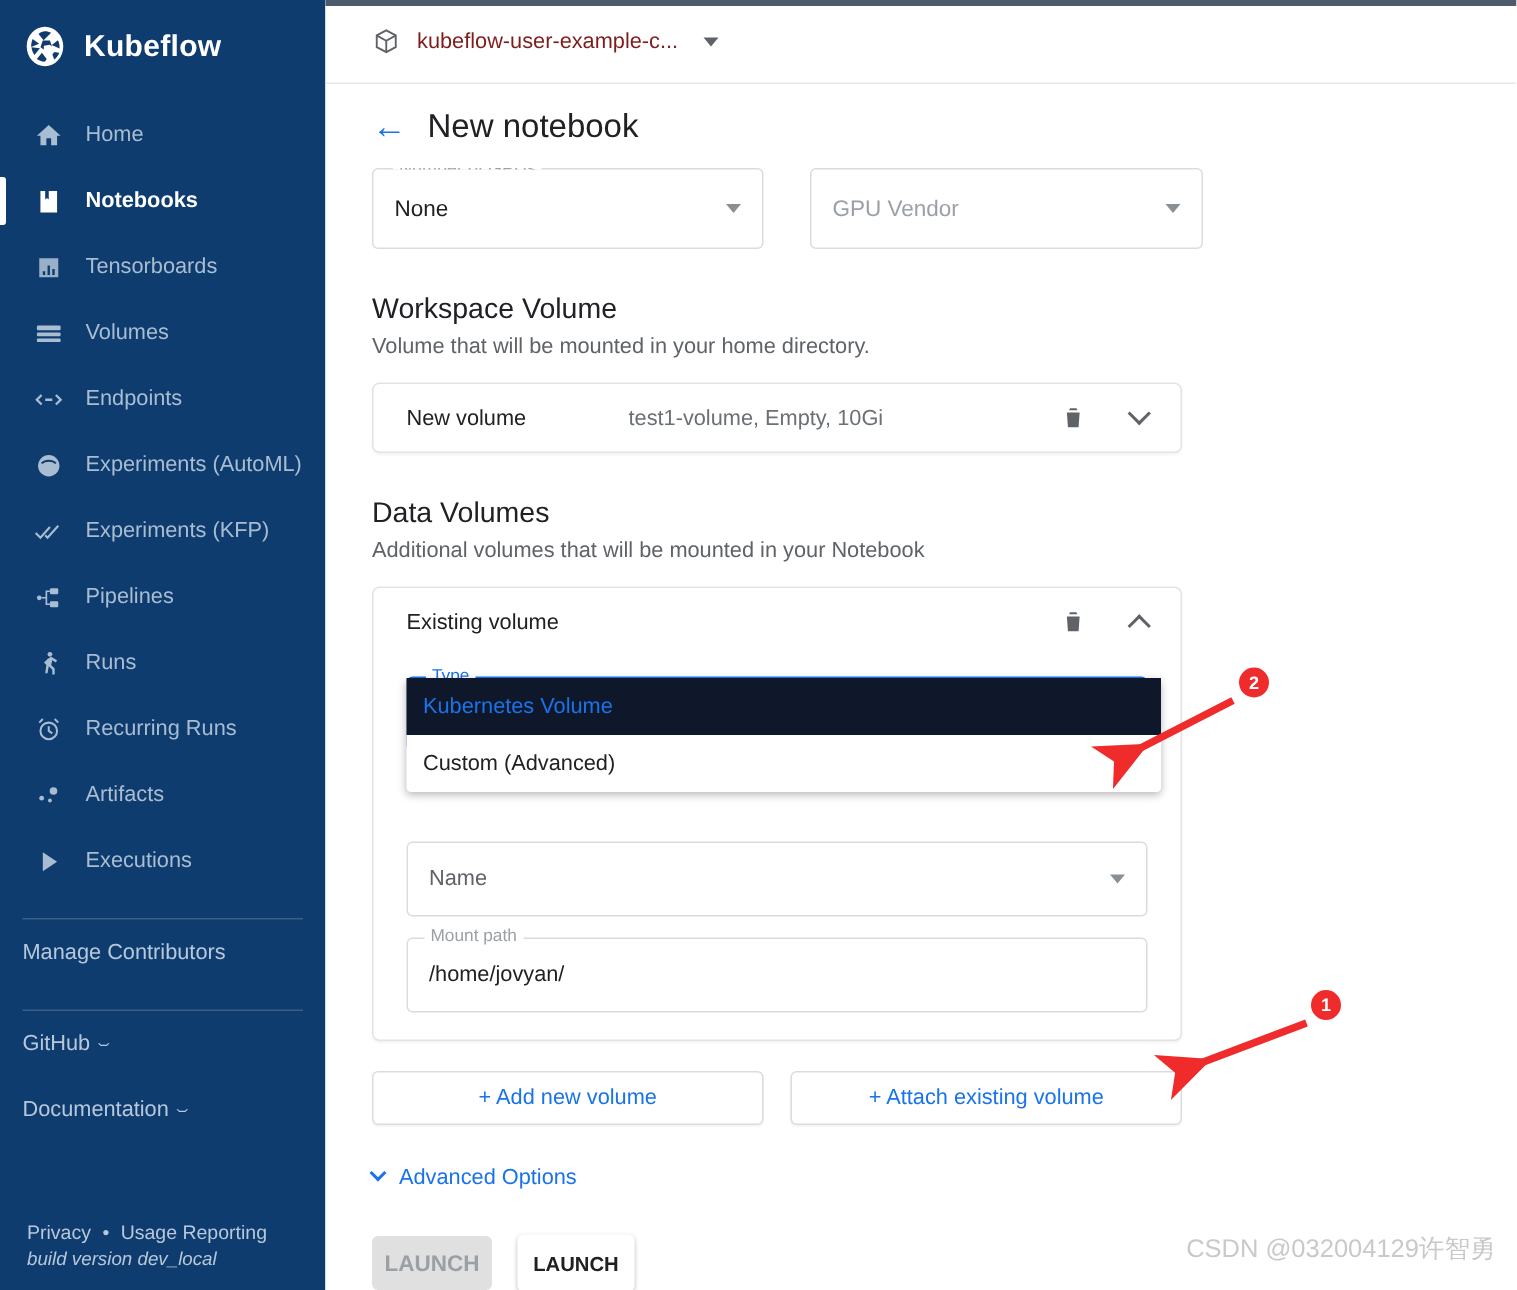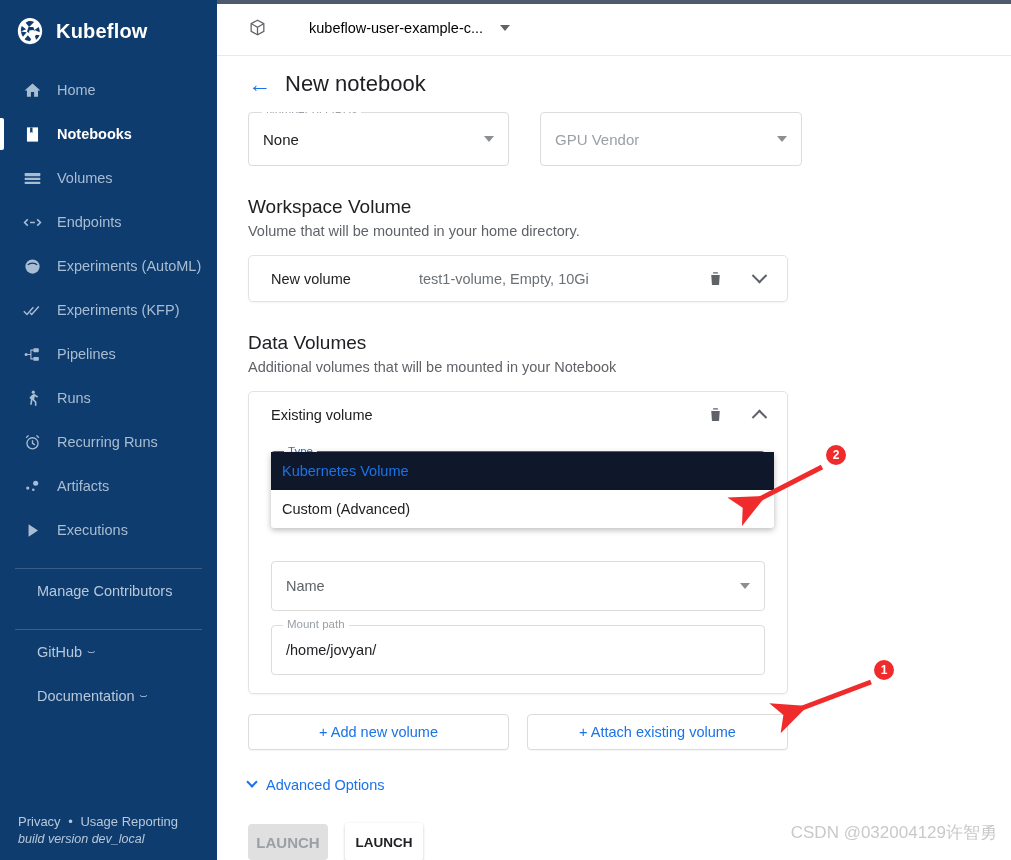--- a/index.html
+++ b/index.html
@@ -75,21 +75,20 @@
 
   .divider {
     height: 1px; background: #3a5e86;
     margin: 16px 15px 0 15px;
   }
   .plainlink {
     display: flex; align-items: center;
     color: #b7c8da; font-size: 14.5px;
     padding-left: 15px; height: 44px;
     cursor: pointer;
-    margin-left: 22px;
   }
   .ext { font-size: 10px; margin-left: 5px; position: relative; top: -4px; }
 
   .sidebar-footer {
     position: absolute; left: 0; bottom: 14px; width: 100%;
     padding-left: 18px;
     color: #b7c8da;
   }
   .footer-links { font-size: 13px; }
   .footer-links .dot { margin: 0 4px; }
@@ -104,21 +103,21 @@
     overflow: hidden;
   }
   .ns-bar {
     height: 56px;
     display: flex; align-items: center;
     padding-left: 31px;
     border-bottom: 1px solid #e8e8e8;
     background: #fff;
   }
   .ns-icon { width: 19px; height: 19px; color: #5f6368; margin-right: 11px; flex: 0 0 19px; }
-  .ns-text { font-size: 14.5px; color: #000000; margin-left: 31px; }
+  .ns-text { font-size: 14.5px; color: #7f1d1d; }
   .ns-caret {
     margin-left: 17px; width: 0; height: 0;
     border-left: 5px solid transparent;
     border-right: 5px solid transparent;
     border-top: 6px solid #5f6368;
   }
 
   .page-head {
     height: 56px;
     display: flex; align-items: center;
@@ -345,20 +344,29 @@
       <div class="nav-item active">
         <span class="ic">
           <svg viewBox="0 0 24 24" width="19" height="19" fill="currentColor">
               <path d="M5 3h14v18H5z" fill="currentColor"></path>
               <path d="M9 3h3v7l-1.5-1.2L9 10z" fill="#0f3c6e"></path>
             </svg>
         </span>
         <span>Notebooks</span>
       </div>
 
+      <div class="nav-item">
+        <span class="ic">
+          <svg viewBox="0 0 24 24" width="19" height="19" fill="currentColor">
+              <path d="M4 4h16v16H4z" opacity=".9"></path>
+              <path d="M7 15h2v3H7zM11 10h2v8h-2zM15 13h2v5h-2z" fill="#0f3c6e"></path>
+            </svg>
+        </span>
+        <span>Tensorboards</span>
+      </div>
 
       <div class="nav-item">
         <span class="ic">
           <svg viewBox="0 0 24 24" width="19" height="19" fill="currentColor">
               <rect x="2" y="5" width="20" height="4" rx="1"></rect>
               <rect x="2" y="11" width="20" height="3" rx="1"></rect>
               <rect x="2" y="16" width="20" height="3" rx="1"></rect>
             </svg>
         </span>
         <span>Volumes</span>

